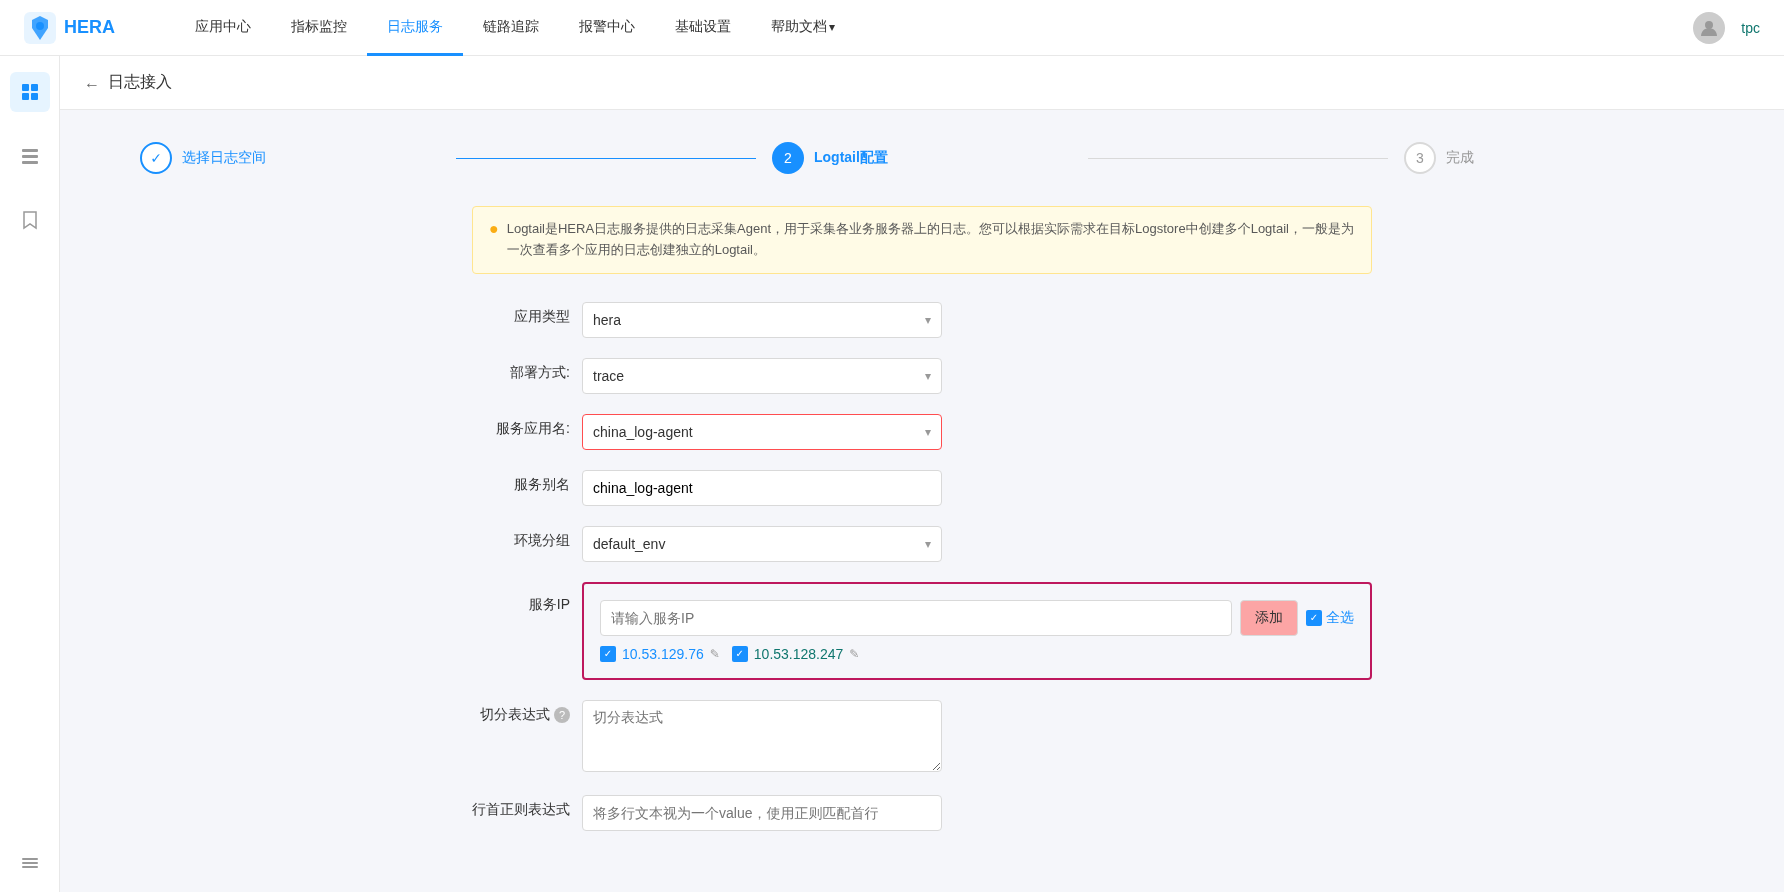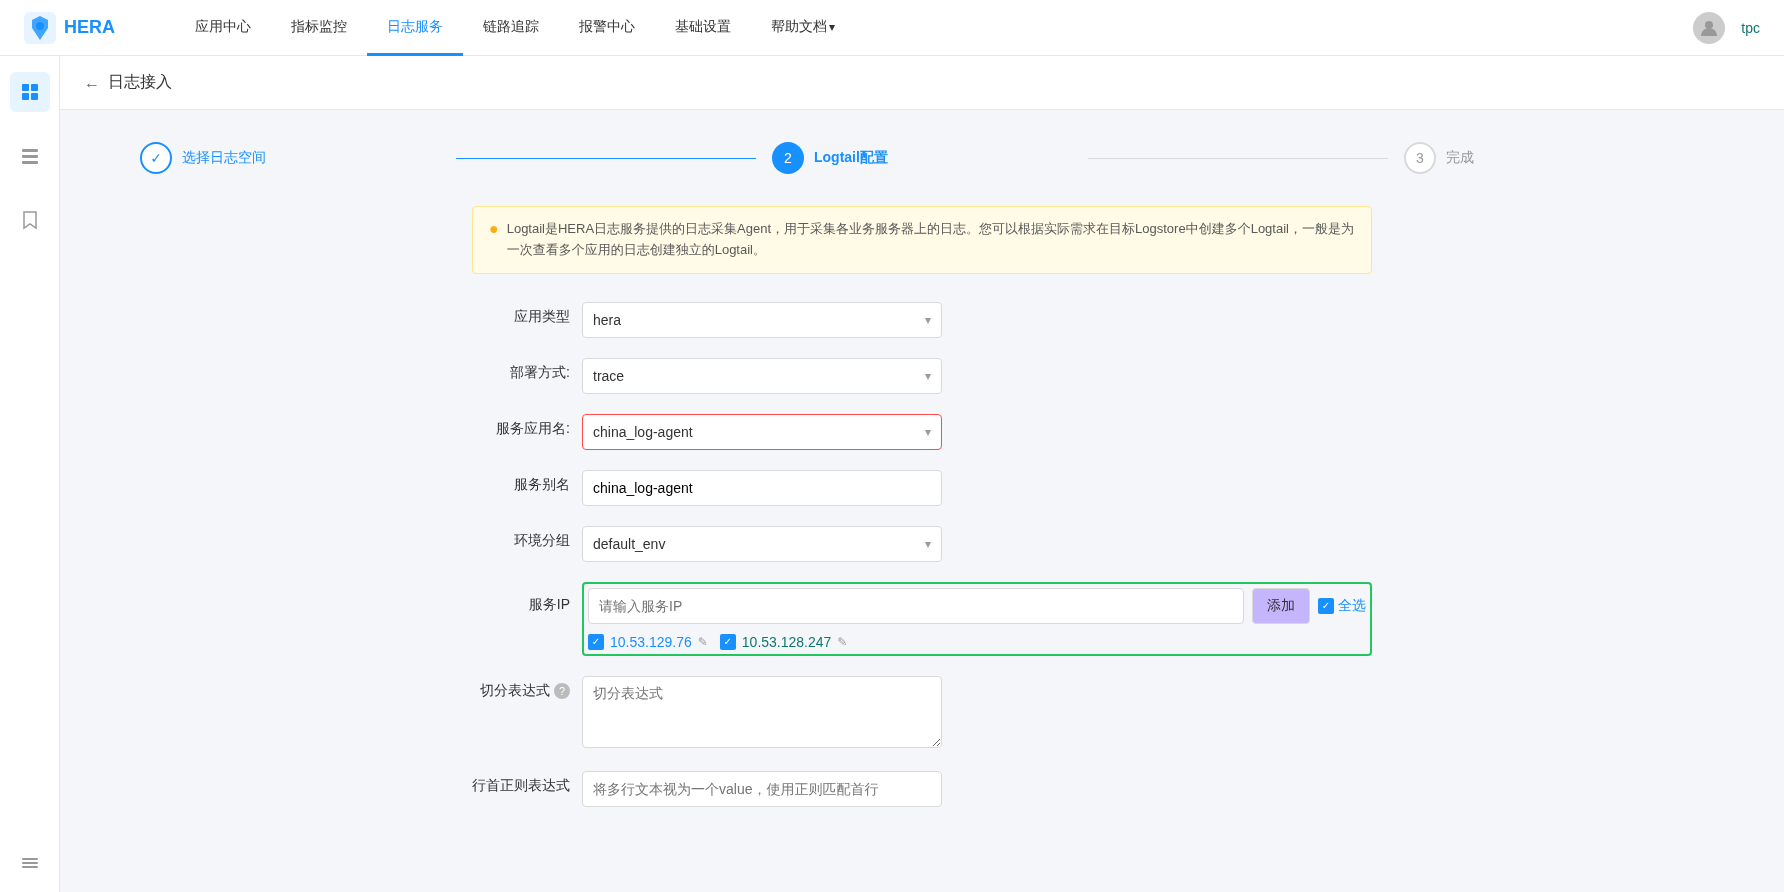--- a/index.html
+++ b/index.html
@@ -269,43 +269,43 @@
       padding: 8px 10px;
       width: 100%;
       font-size: 14px;
       outline: none;
       resize: vertical;
       min-height: 72px;
     }
 
     
     .service-ip-wrapper {
-      border: 2px solid #22c55e;
-      border-radius: 4px;
-      padding: 4px;
+      border: 2px solid #be185d;
+      border-radius: 4px;
+      padding: 16px;
     }
     .ip-input-row {
       display: flex;
       align-items: center;
       gap: 8px;
       margin-bottom: 10px;
     }
     .ip-input-field {
       flex: 1;
       border: 1px solid #d9d9d9;
       border-radius: 4px;
       padding: 6px 10px;
       height: 36px;
       font-size: 14px;
       outline: none;
       color: #bbb;
     }
     .add-btn {
       padding: 6px 14px;
-      background: #c4b5fd;
+      background: #fca5a5;
       border: 1px solid #d9d9d9;
       border-radius: 4px;
       cursor: pointer;
       font-size: 14px;
       color: #333;
       height: 36px;
     }
     .select-all-btn {
       display: flex;
       align-items: center;

